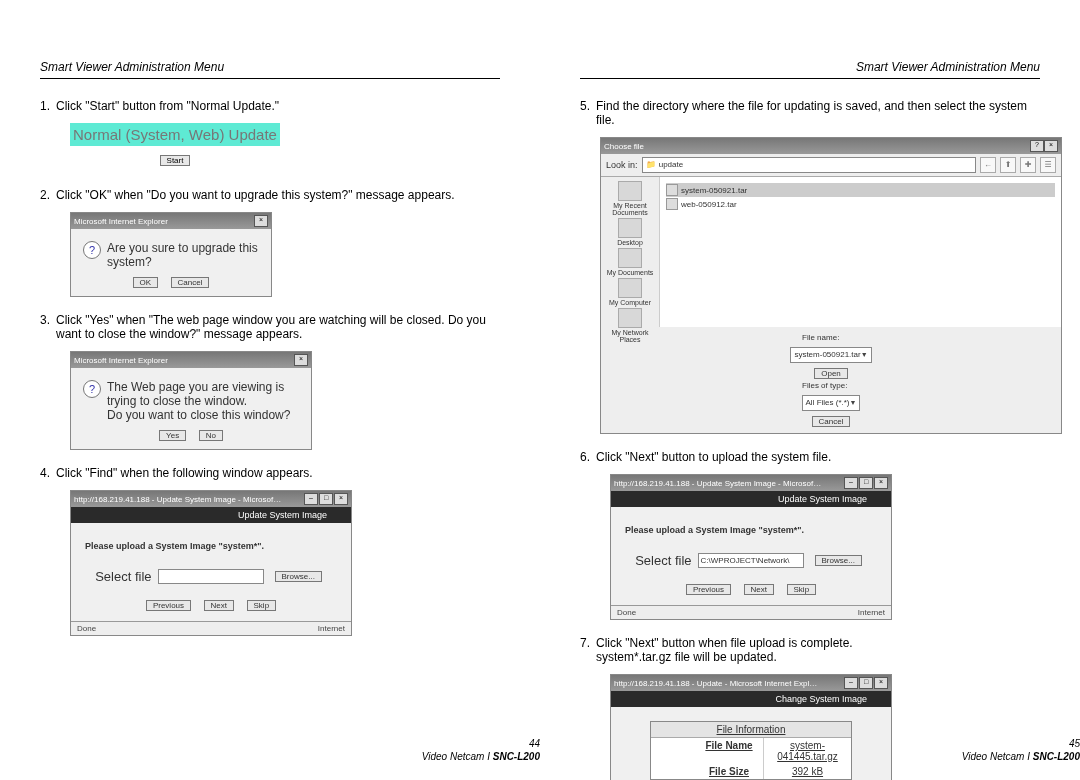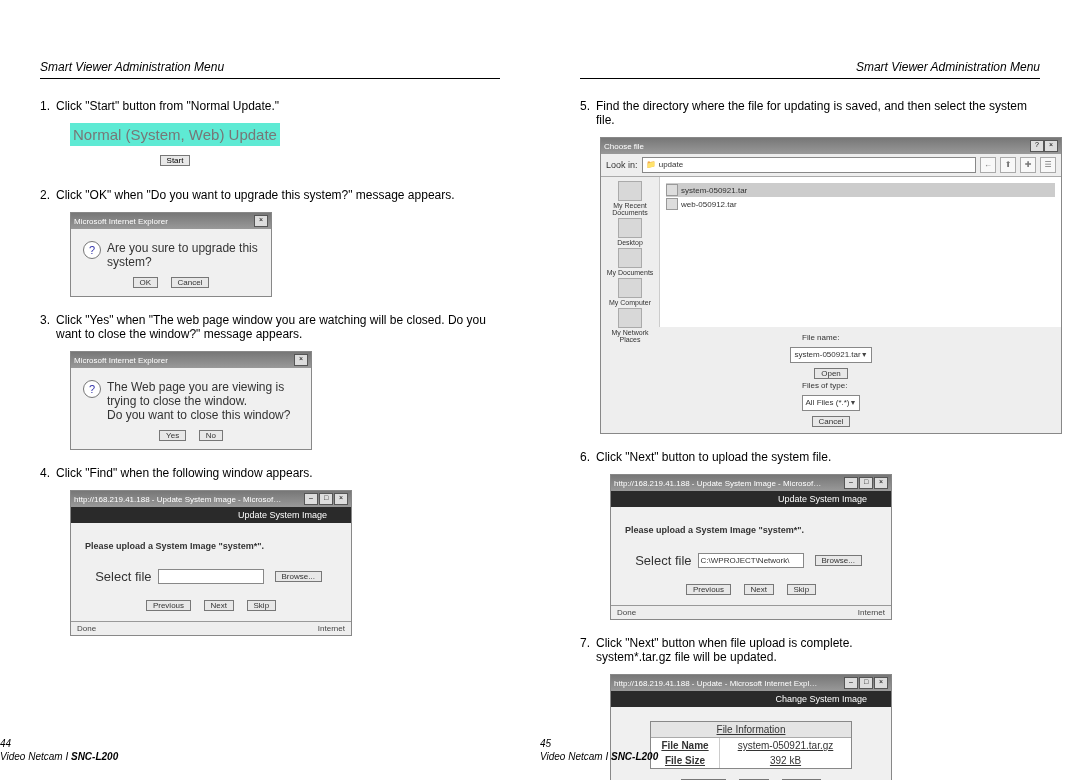--- a/index.html
+++ b/index.html
@@ -36,21 +36,21 @@
   .page-left .page-title { text-align: left; }
   .page-right .page-title { text-align: right; }
   .step { margin: 14px 0 8px 0; display: flex; }
   .step-num { width: 16px; flex-shrink: 0; }
   .step-text { flex: 1; }
   .footer {
     position: absolute;
     bottom: 18px;
     left: 0;
     right: 0;
-    text-align: left;
+    text-align: right;
     font-size: 10px;
   }
   .footer .pagenum { font-style: italic; display: block; margin-bottom: 2px; }
   .footer .model { font-style: italic; }
   .footer .bold { font-weight: bold; font-style: italic; }
 
   
   .shot {
     margin: 10px 0 16px 30px;
     border: 1px solid #888;
@@ -199,21 +199,21 @@
   
   .info-table {
     border: 1px solid #888; background: #fff;
     width: 200px; margin: 4px auto 10px; font-size: 10px; text-decoration: underline;
   }
   .info-hdr {
     background: #e4e4e4; text-align: center; padding: 2px; border-bottom: 1px solid #aaa;
   }
   .info-row { display: flex; }
   .info-row .c1 {
-    width: 60px; font-weight: bold; border-right: 1px solid #ccc; padding: 2px 4px;
+    width: 60px; font-weight: bold; border-right: 1px solid #ccc; padding: 2px 4px; margin-left: 44px;
   }
   .info-row .c2 { flex: 1; padding: 2px 4px; }
 </style>
 </head>
 <body>
 
 <div class="spread">
 
   <div class="page page-left">
     <div class="page-title">Smart Viewer Administration Menu</div>
@@ -439,21 +439,21 @@
           <span class="t-btn">□</span>
           <span class="t-btn">×</span>
         </span>
       </div>
       <div class="subheader">Change System Image</div>
       <div class="body-area">
         <div class="info-table">
           <div class="info-hdr">File Information</div>
           <div class="info-row">
               <div class="c1">File Name</div>
-              <div class="c2">system-050921.tar.gz</div>
+              <div class="c2">system-041445.tar.gz</div>
             </div>
           <div class="info-row">
               <div class="c1">File Size</div>
               <div class="c2">392 kB</div>
             </div>
         </div>
         <div>
           <span class="btn sm">Previous</span>
           <span class="btn sm">Next</span>
           <span class="btn sm">Cancel</span>

